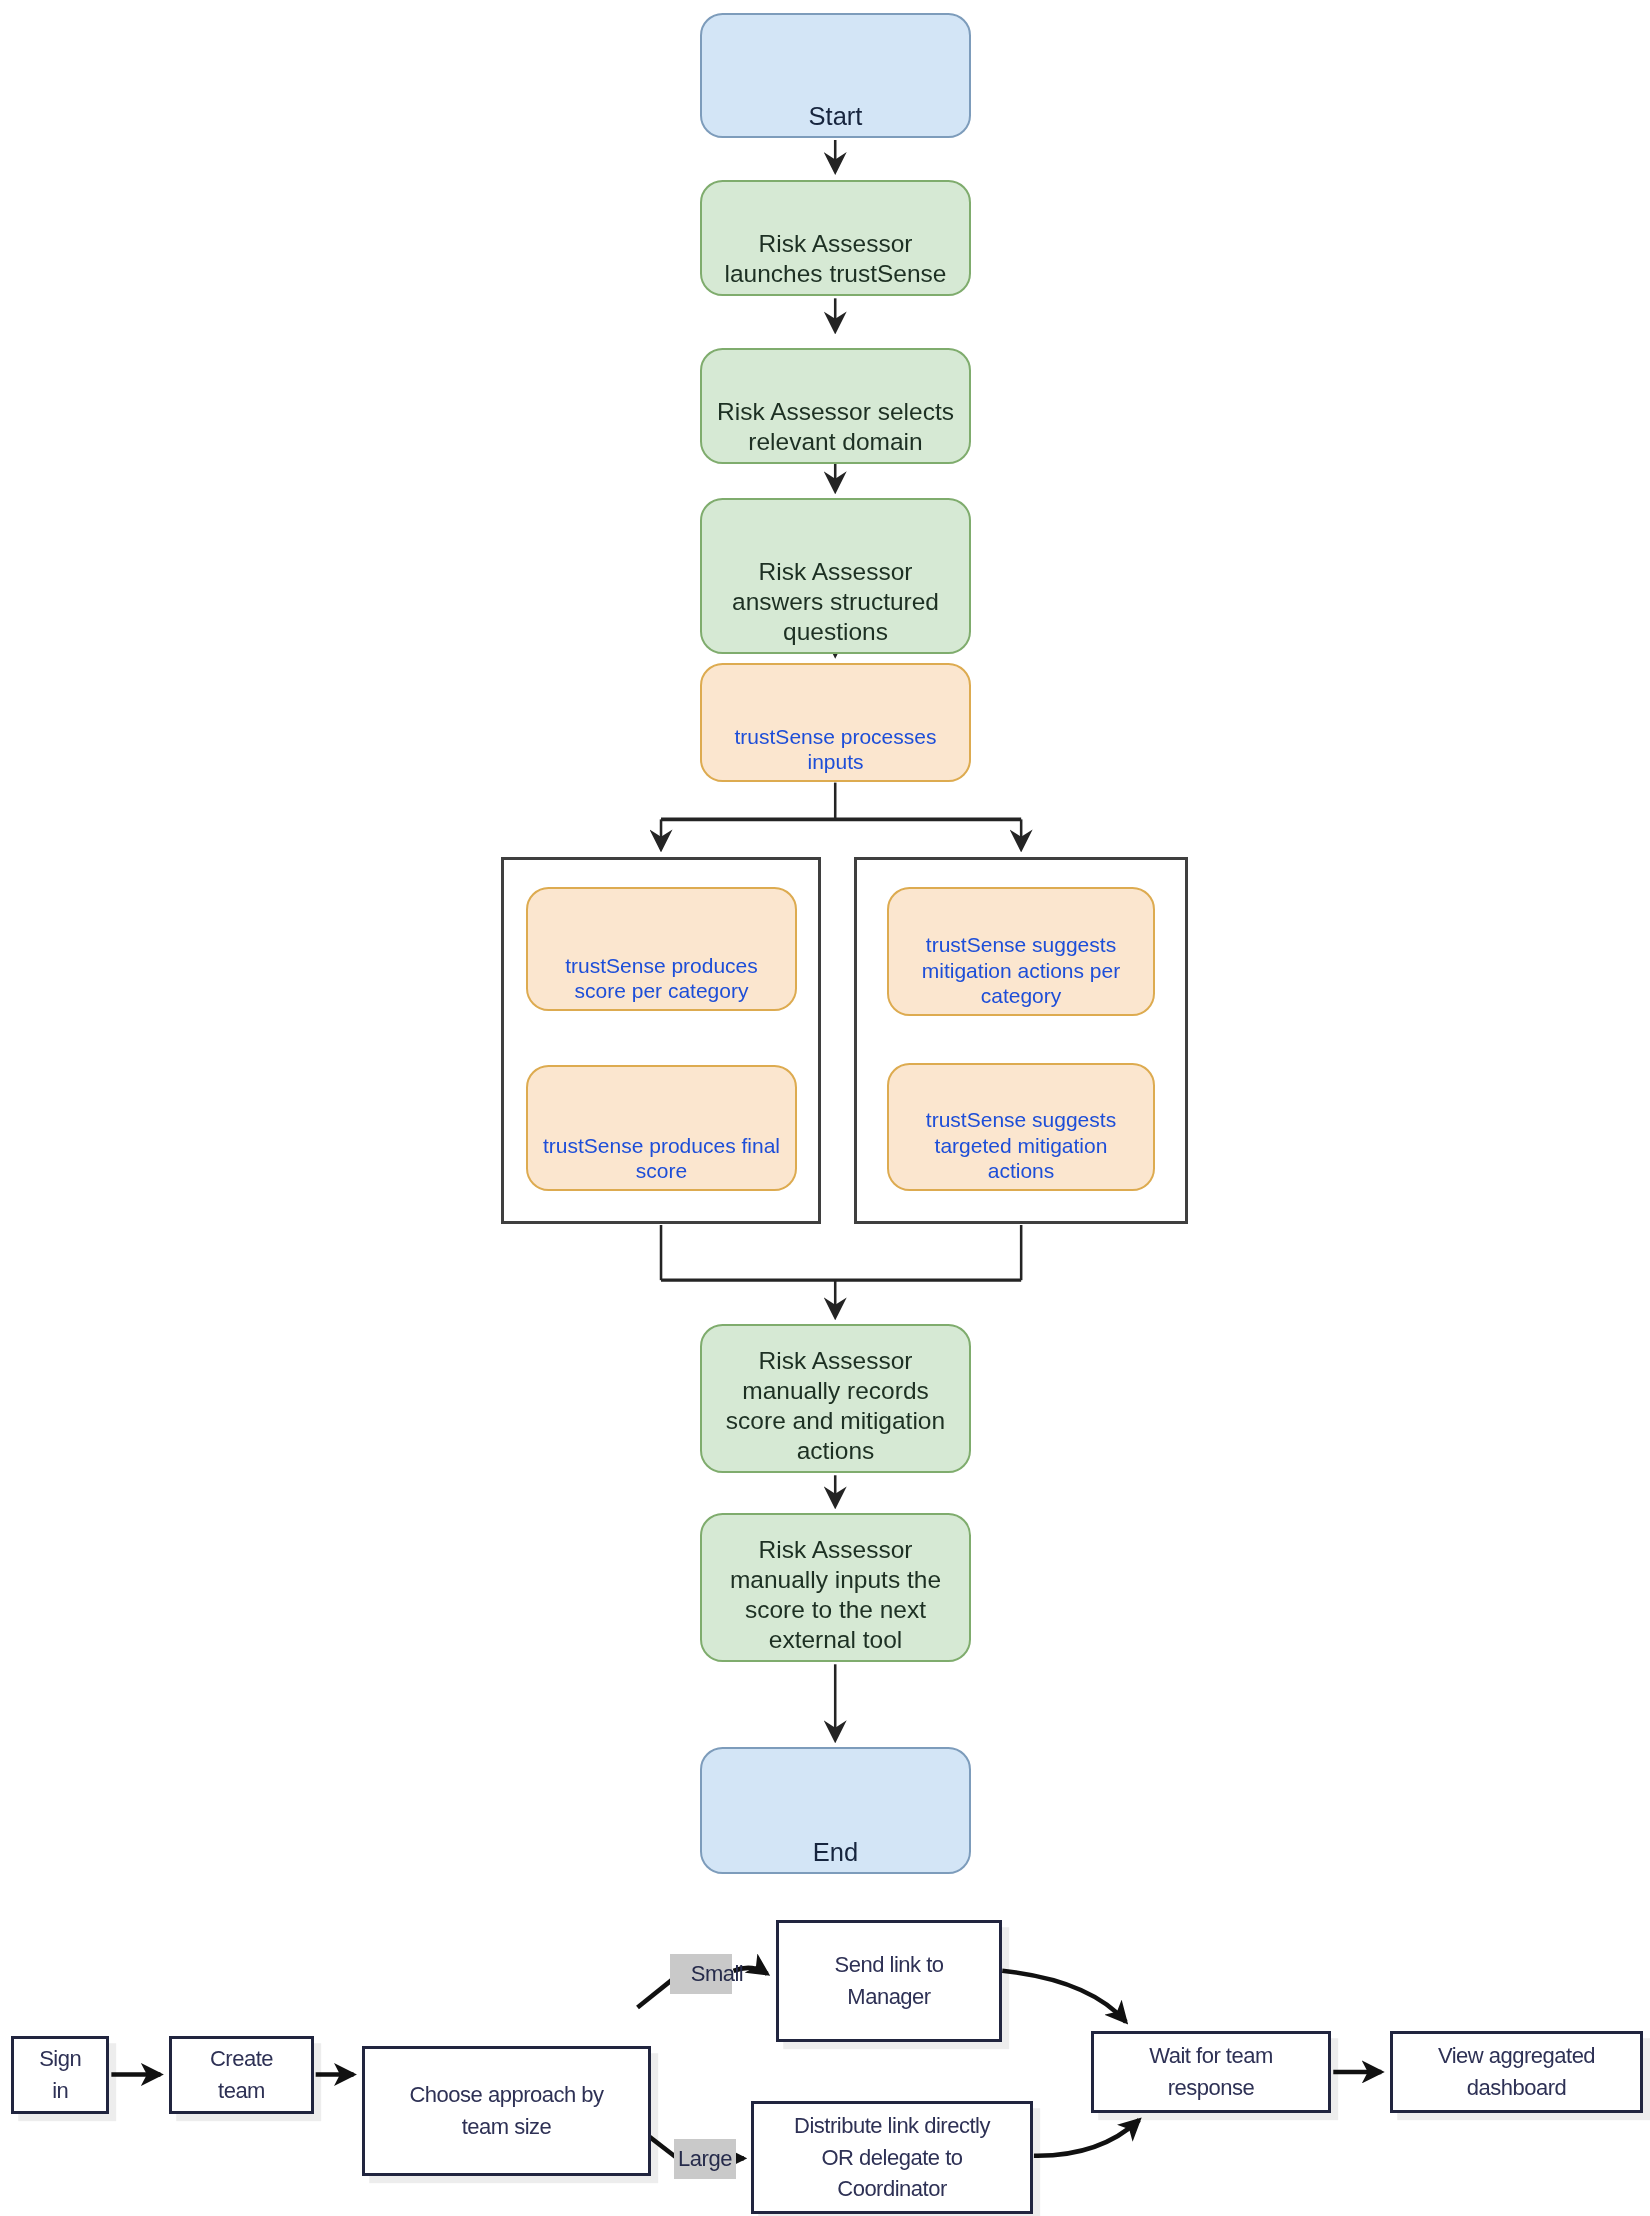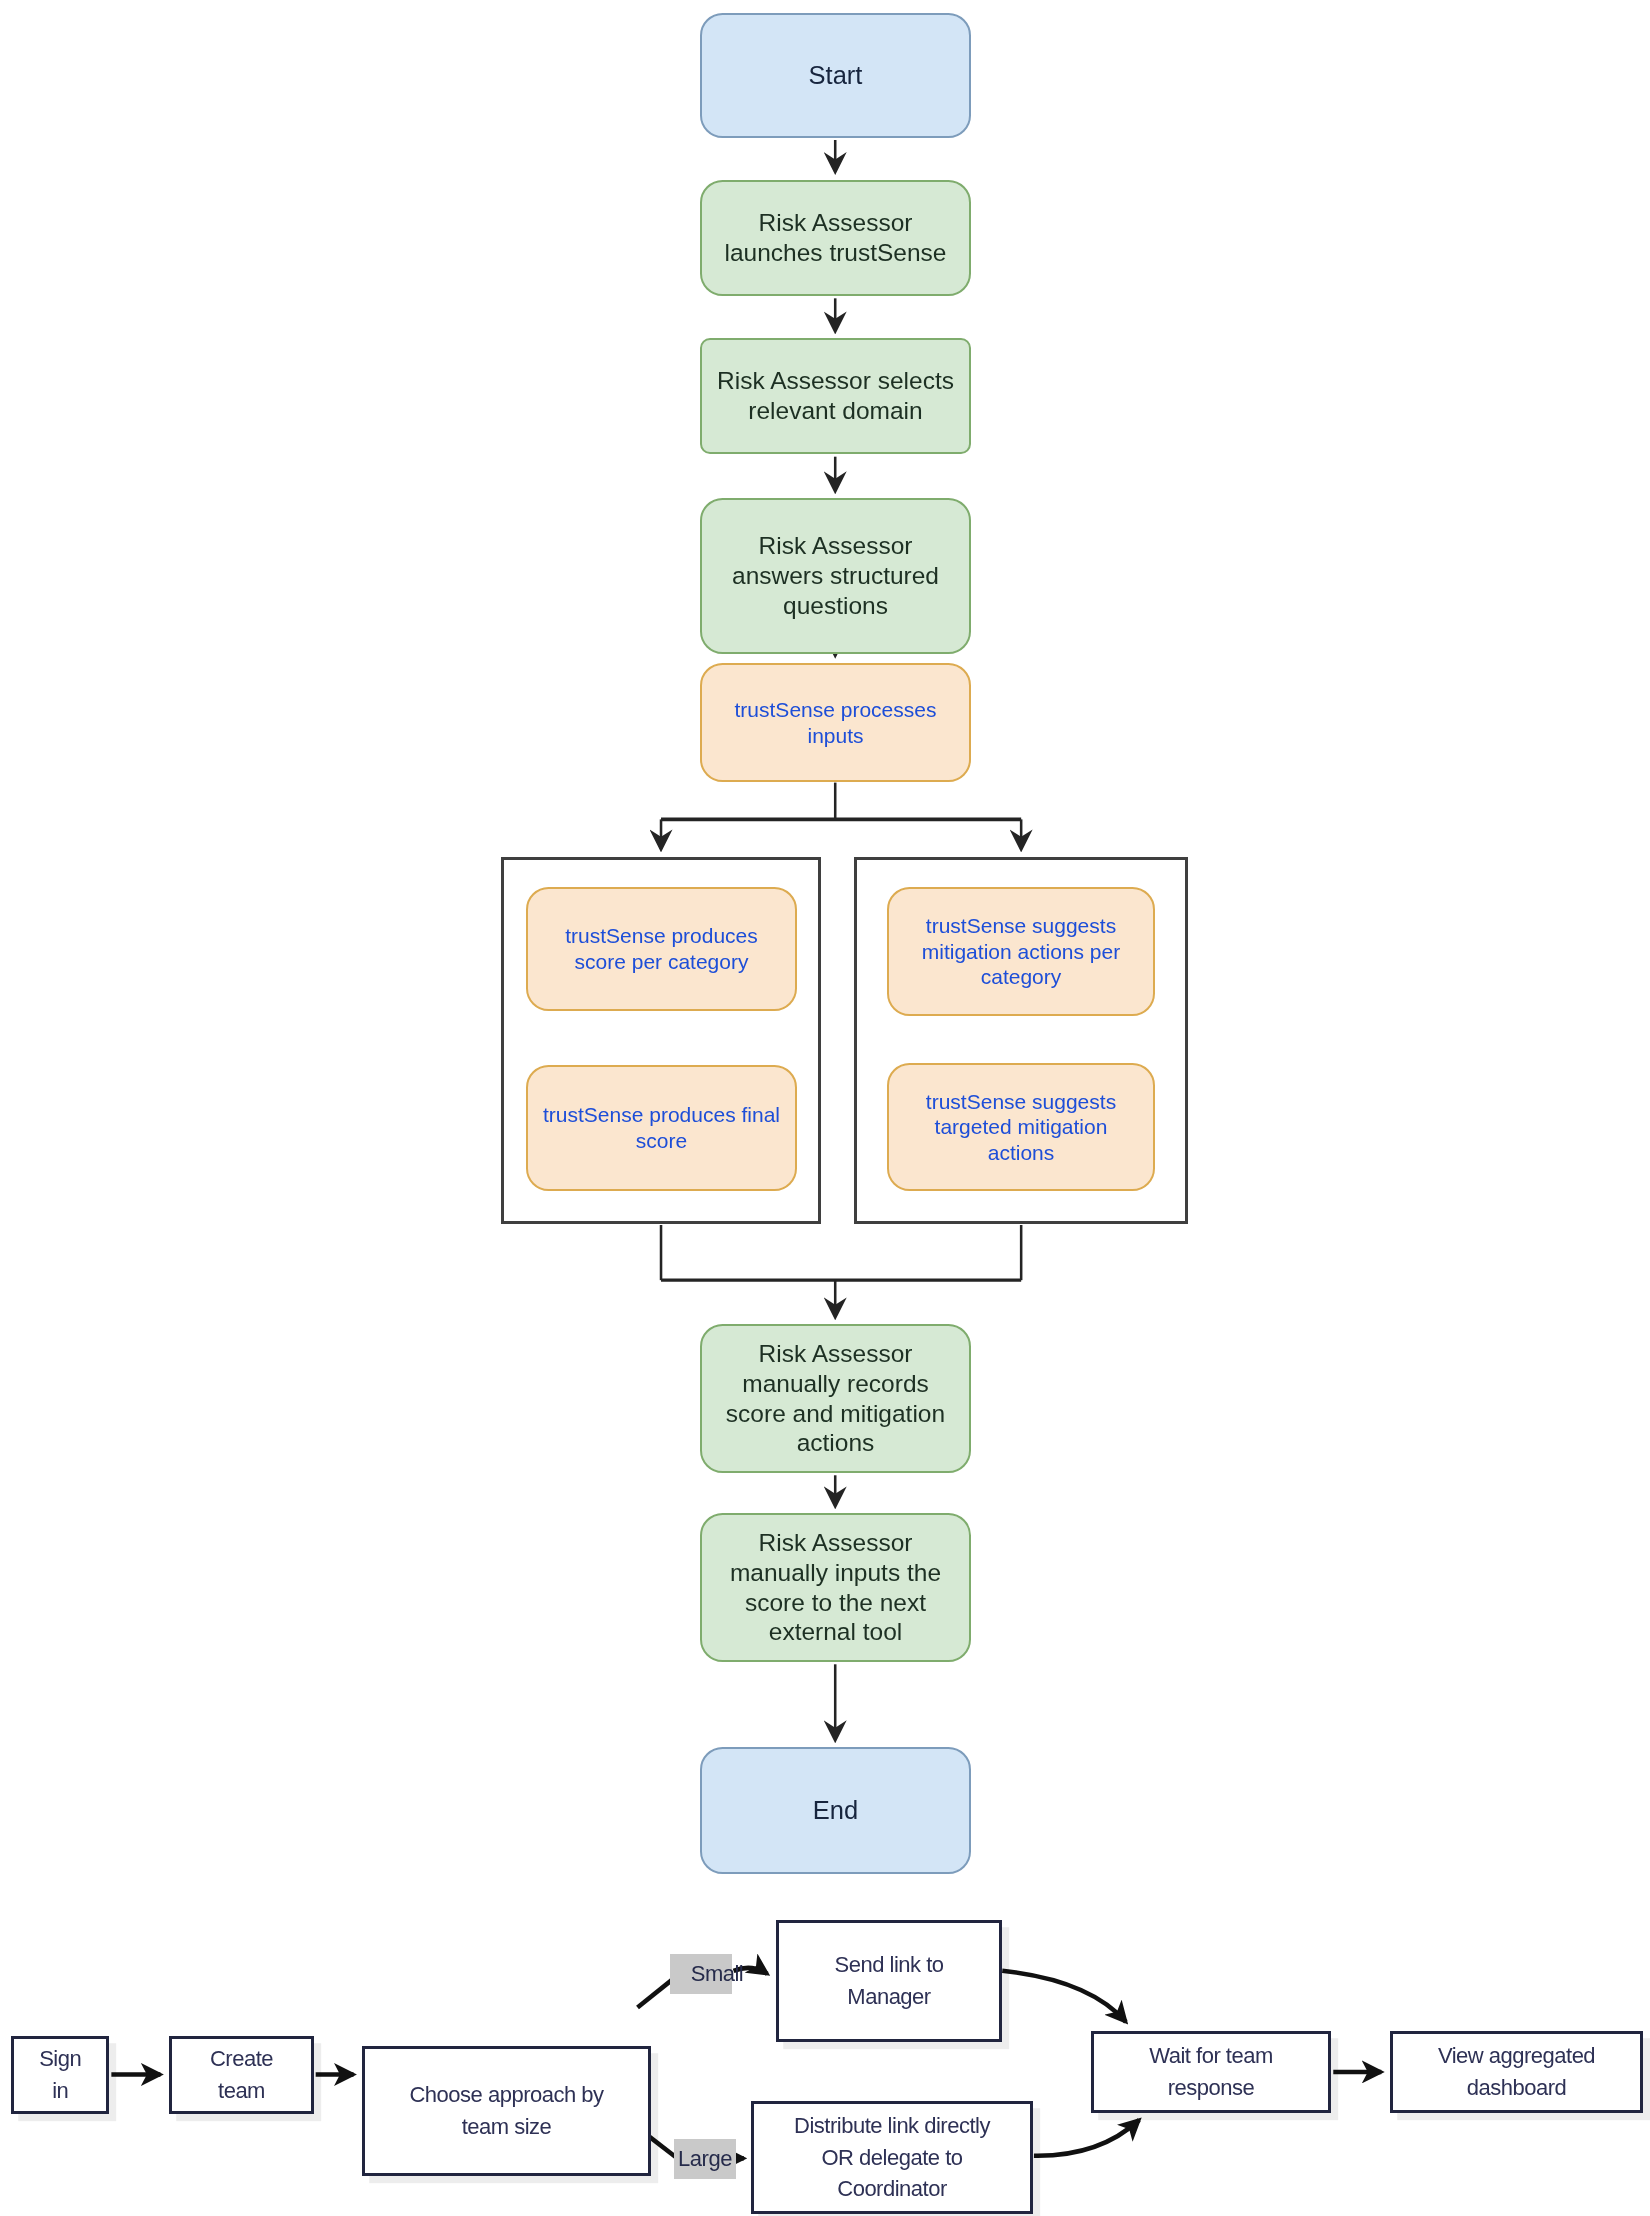--- a/index.html
+++ b/index.html
@@ -1,21 +1,21 @@
 <!DOCTYPE html>
 <html style="font-size:8.2px"><head>
 <meta charset="utf-8">
 <style>
   html,body{margin:0;padding:0;background:#ffffff;}
   #canvas{position:relative;width:1650px;height:2216px;background:#ffffff;overflow:hidden;
           font-family:"Liberation Sans", sans-serif;}
   .node{position:absolute;display:flex;align-items:center;justify-content:center;
         text-align:center;box-sizing:border-box;padding:5.1px 14.3px;}
   .node span{display:block;width:100%;}
-  .rounded{border-radius:22.5px;}
+  .rounded{border-radius:22.5px;align-items:flex-end;}
   .blue{background:#d3e5f6;border:2.6px solid #7d9cbb;color:#17253e;font-size:25.5px;}
   .green{background:#d6e9d4;border:2.6px solid #7fac6d;color:#1d3023;font-size:24.5px;line-height:1.22;}
   .orange{background:#fbe6cf;border:2.6px solid #ddab50;color:#1d4ed8;font-size:21px;line-height:1.22;}
   .container-box{position:absolute;background:#ffffff;border:3.1px solid #3f3f3f;box-sizing:border-box;}
   .navy{background:#ffffff;border:3.6px solid #21253f;color:#2e3155;font-size:22px;line-height:1.45;
         font-weight:500;letter-spacing:-0.5px;box-shadow:7.2px 7.2px 0 rgba(0,0,0,0.07);}
   .branch-label{position:absolute;display:flex;align-items:center;justify-content:center;
         background:#c9c9c9;color:#262b4b;font-size:22px;font-weight:500;letter-spacing:-0.5px;
         box-sizing:border-box;}
   svg.wires{position:absolute;left:0;top:0;pointer-events:none;}
@@ -71,21 +71,21 @@
   </svg>
 
   <div class="node rounded blue" style="left:700px;top:12.8px;width:271px;height:125px;">
     <span>Start</span>
   </div>
 
   <div class="node rounded green" style="left:700px;top:180px;width:271px;height:116px;">
     <span>Risk Assessor launches trustSense</span>
   </div>
 
-  <div class="node rounded green" style="left:700px;top:338px;width:271px;height:116px;border-radius:10px;">
+  <div class="node rounded green" style="left:700px;top:348px;width:271px;height:116px;">
     <span>Risk Assessor selects relevant domain</span>
   </div>
 
   <div class="node rounded green" style="left:700px;top:498px;width:271px;height:156px;">
     <span>Risk Assessor answers structured questions</span>
   </div>
 
   <div class="node rounded orange" style="left:700px;top:663px;width:271px;height:119px;">
     <span>trustSense processes inputs</span>
   </div>

